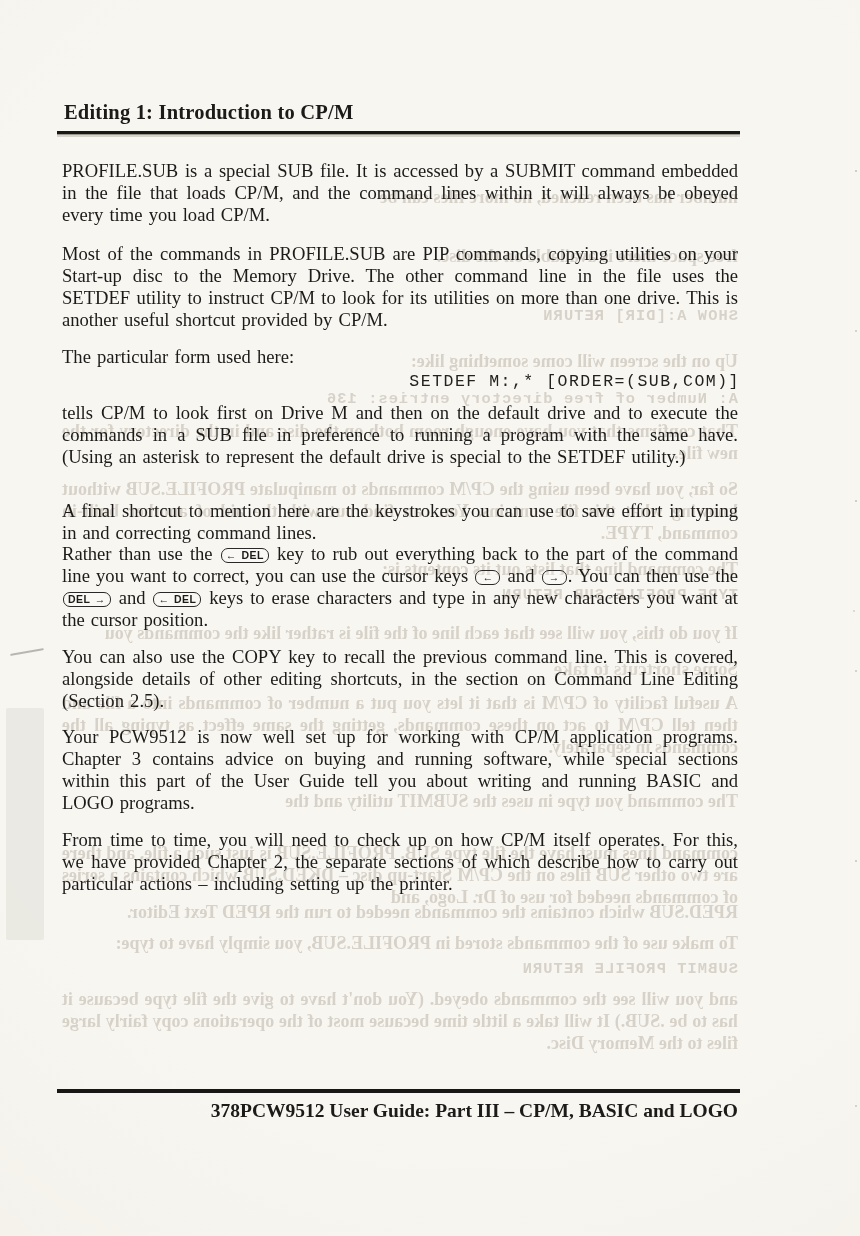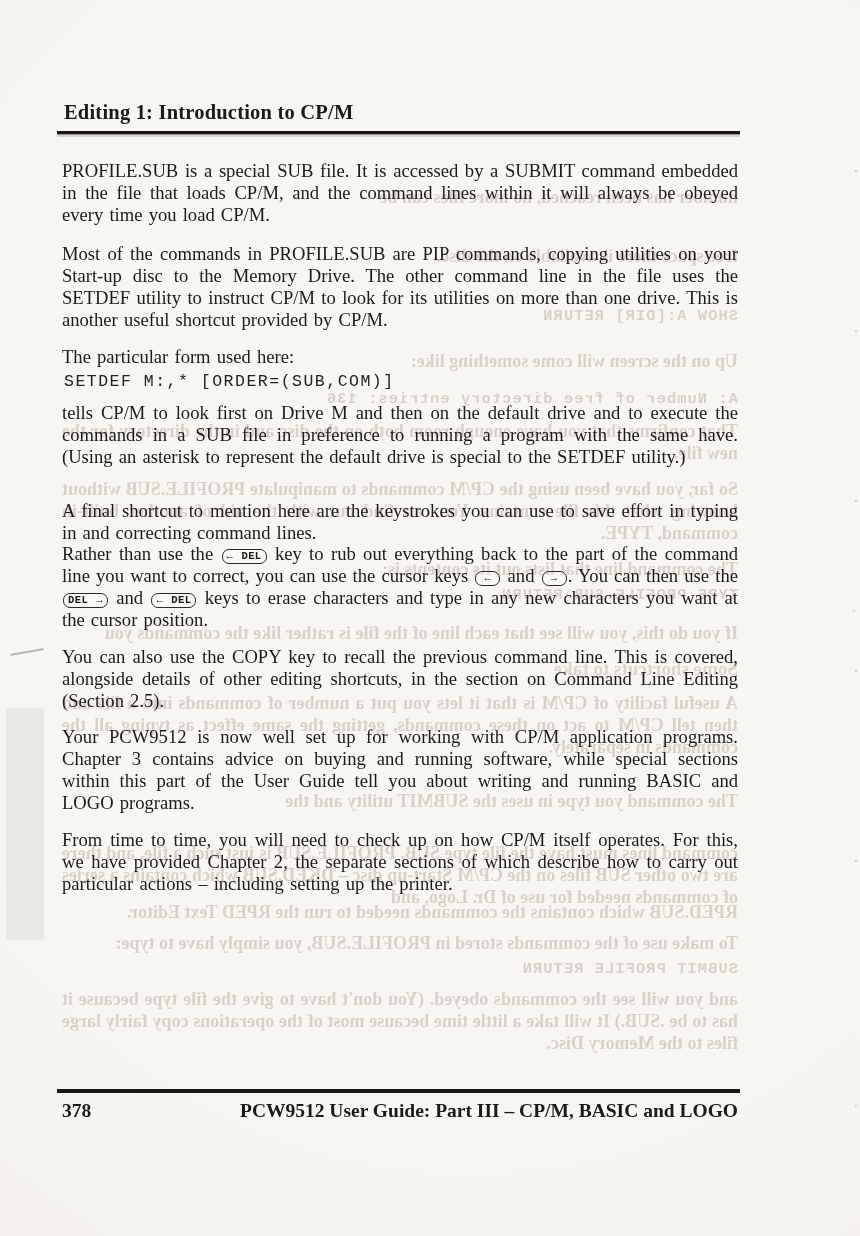--- a/index.html
+++ b/index.html
@@ -53,25 +53,25 @@
     text-align:justify;word-spacing:1.5px;
     color:#1c1b19;
   }
   .p1{top:160px;} .p2{top:243px;} .p3{top:346px;text-align:left;}
   .p4{top:402px;} .p5{top:500px;} .p6{top:543px;}
   .p7{top:646px;} .p8{top:726px;} .p9{top:829px;}
   .code-line{
     position:absolute;left:64px;top:372px;width:676px;
     font-family:"Liberation Mono", monospace;
     font-size:16.5px;letter-spacing:1.5px;color:#23221f;
-    text-align:left;white-space:pre;
+    text-align:right;white-space:pre;
   }
   .key{
     display:inline-block;
-    font-family:Liberation Mono, monospace;
+    font-family:Liberation Sans, sans-serif;
     font-size:10.5px;font-weight:bold;letter-spacing:.4px;
     line-height:13px;
     border:1.7px solid #2a2927;border-radius:7px;
     padding:0 4px;margin:0 1px;
     vertical-align:1px;
     background:rgba(255,255,255,.25);
     white-space:nowrap;
   }
   .key.arrow-only{min-width:15px;text-align:center;}
 
@@ -90,21 +90,21 @@
   .ghost-mono{font-family:"Liberation Mono", monospace;font-size:15.5px;letter-spacing:1px;}
   .ghost-heading{font-size:19px;opacity:.38;}
 
   
   .footer-rule{
     position:absolute;left:57px;top:1089px;width:683px;height:4px;
     background:#181715;
   }
   .footer-row{
     position:absolute;left:62px;top:1100px;width:676px;
-    display:flex;justify-content:space-between;align-items:baseline;
+    display:flex;justify-content:flex-end;align-items:baseline;
     font-weight:bold;font-size:19.5px;
   }
 </style>
 </head>
 <body>
 
 <div class="page">
 
   <div class="left-band"></div>
   <div class="margin-mark"></div>

